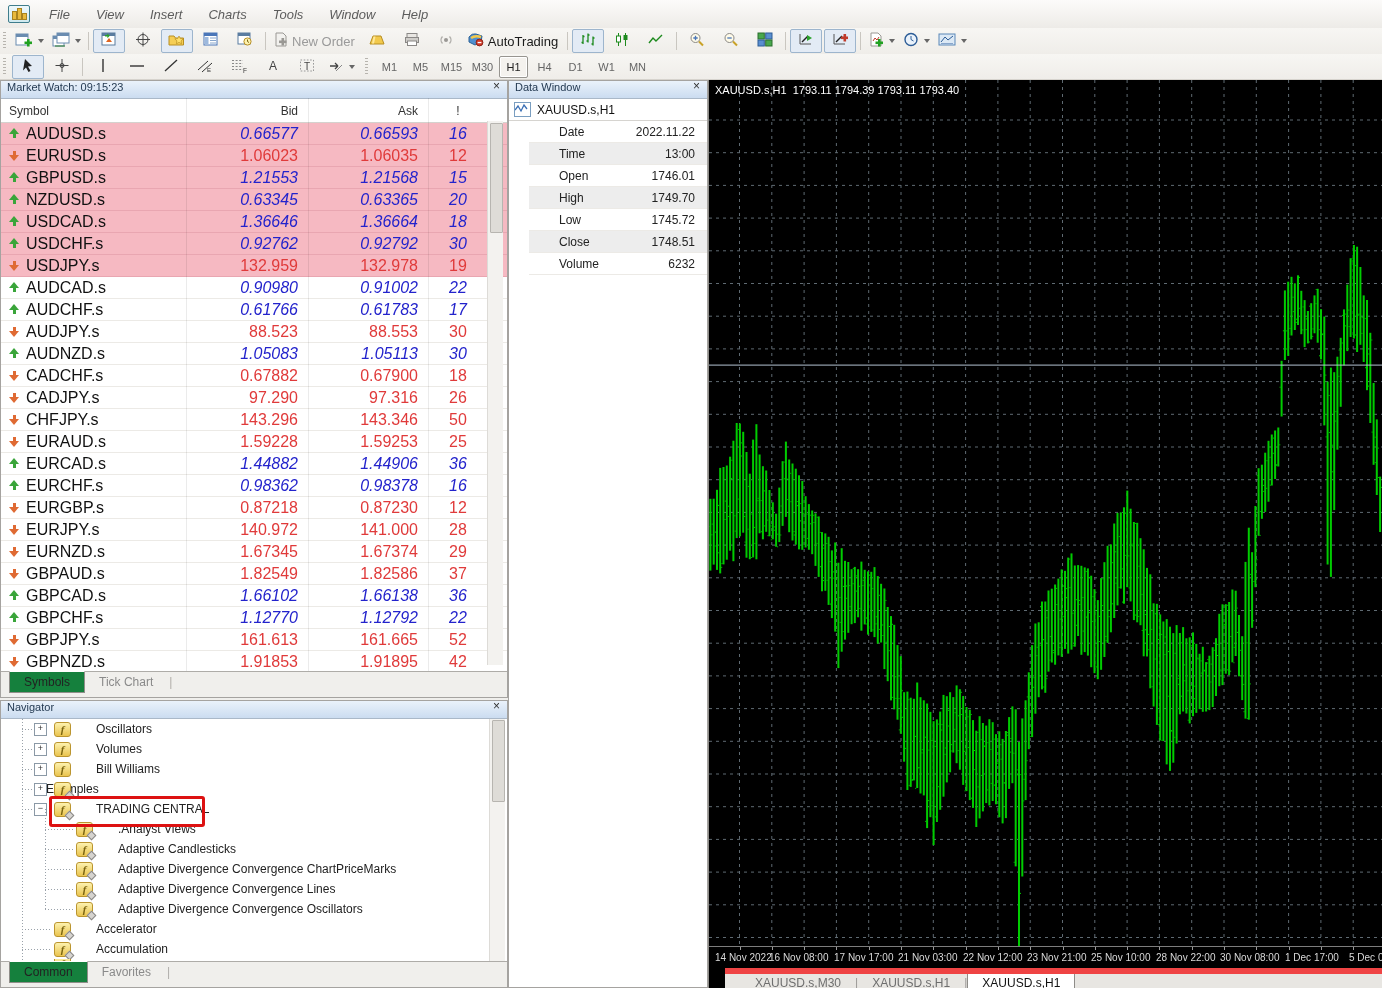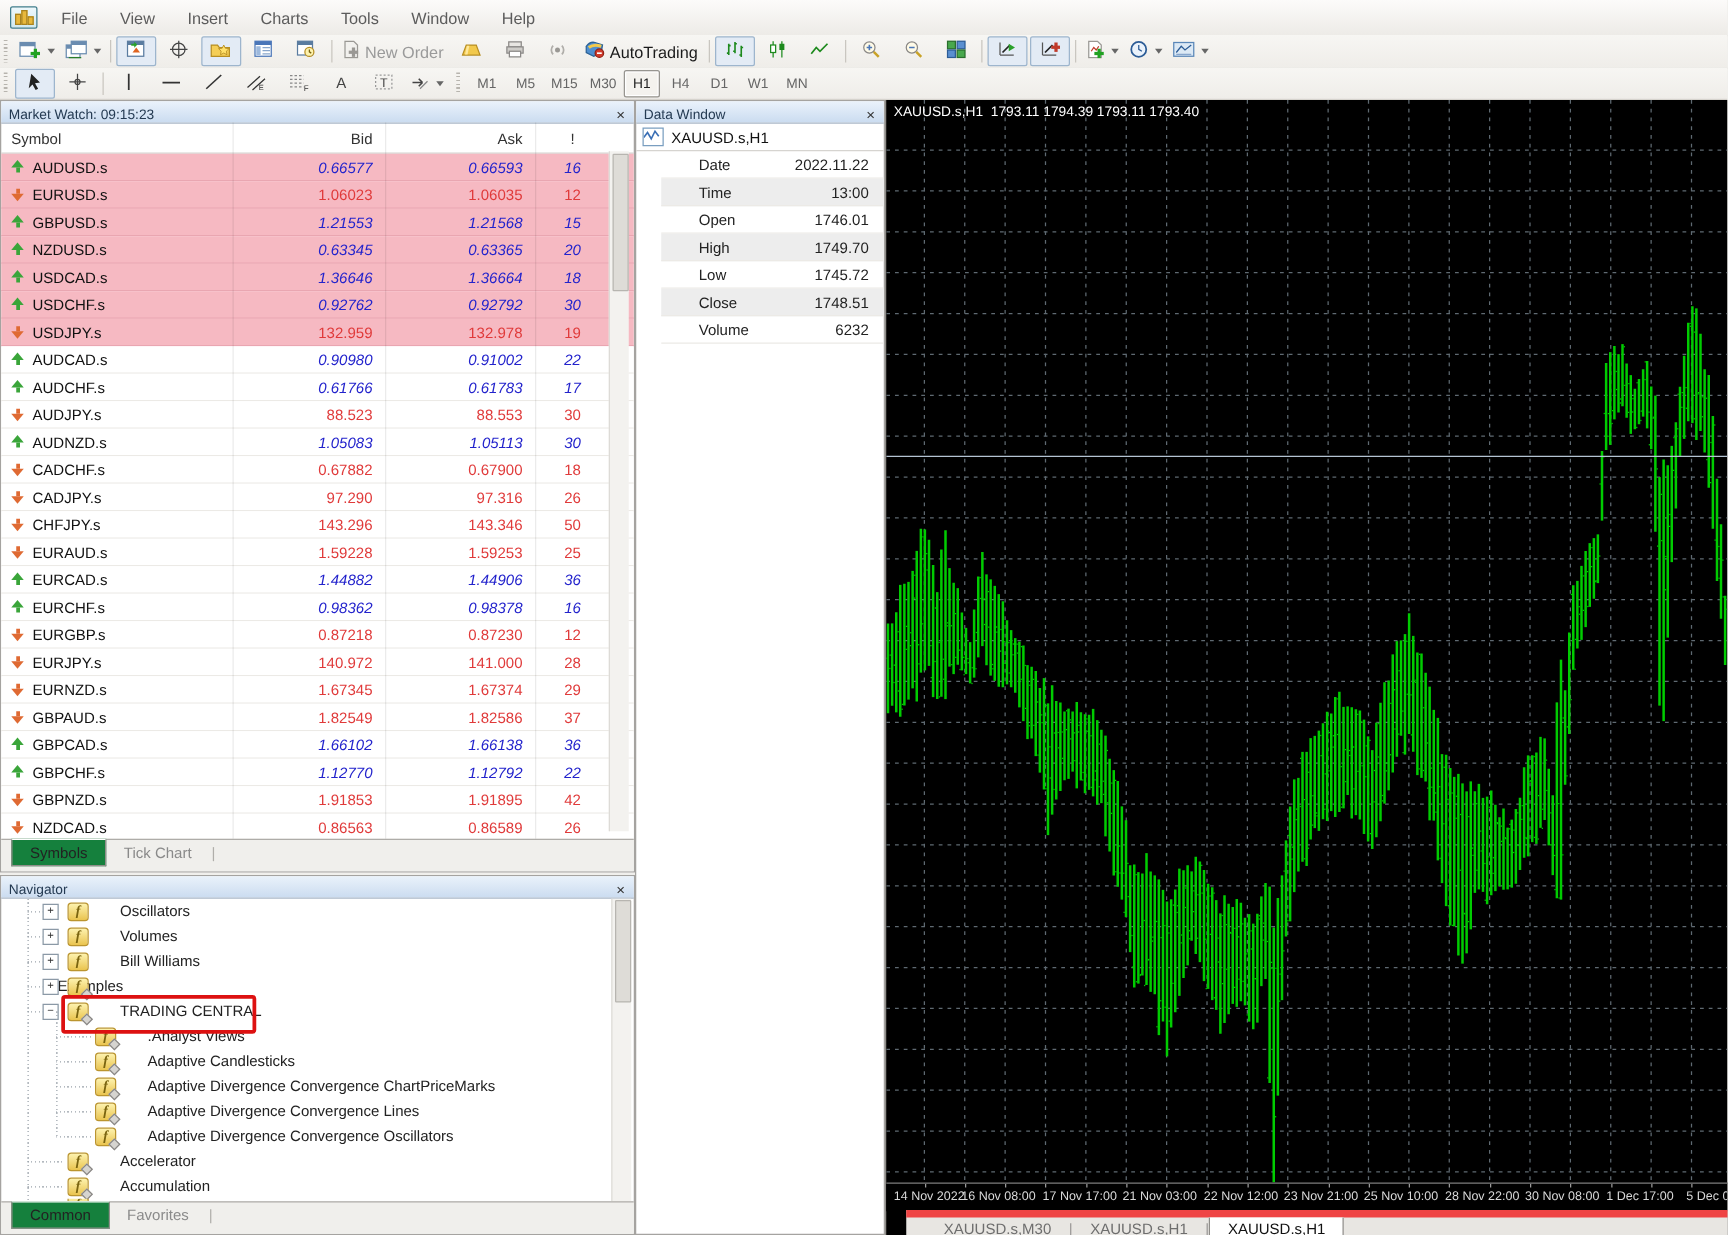--- a/index.html
+++ b/index.html
@@ -4,50 +4,50 @@
 <style>
   html,body{margin:0;padding:0;}
   body{width:1382px;height:988px;overflow:hidden;background:#f0efec;
        font-family:"Liberation Sans",sans-serif;font-size:12px;color:#333;position:relative;}
   
   #menubar{position:absolute;left:0;top:0;width:1382px;height:28px;display:flex;align-items:center;
            background:linear-gradient(#fcfbfa,#edebe7);border-bottom:1px solid #d6d3cd;}
   .app-icon{width:20px;height:16px;margin:0 6px 0 8px;border:1px solid #3f7d8c;border-radius:2px;
             background:linear-gradient(#eef8fb,#cfe9ef);position:relative;}
   .app-icon i{position:absolute;bottom:2px;width:3px;background:#e8b93c;border:1px solid #a8821f;}
-  .menu-item{padding:0 13px;font-size:13px;color:#5c5c5c;cursor:default;}
+  .menu-item{padding:0 13px;font-size:13px;color:#5c5c5c;cursor:default;font-style:italic;}
   .toolbar{position:absolute;left:0;width:1382px;height:26px;display:flex;align-items:center;
            background:linear-gradient(#f7f6f3,#efede9);border-bottom:1px solid #d6d3cd;}
   #toolbar1{top:28px;} #toolbar2{top:54px;height:25px;}
   .grip{width:3px;height:18px;margin:0 5px 0 3px;
         background-image:repeating-linear-gradient(#b7b4ae 0 1px,transparent 1px 3px);}
   .tsep{width:1px;height:18px;background:#c9c6c0;margin:0 3px;}
   .tbtn{height:22px;min-width:26px;display:flex;align-items:center;justify-content:center;
         border:1px solid transparent;border-radius:2px;margin:0 1px;gap:3px;padding:0 2px;}
   .tbtn.active{background:#e3ebf5;border-color:#9db5cd;}
   .tbtn .lbl{font-size:13px;color:#9a9a9a;padding-right:2px;}
   .tbtn .lbl.dark{color:#1a1a1a;}
   .drop{width:0;height:0;border-left:3px solid transparent;border-right:3px solid transparent;
         border-top:4px solid #666;margin-left:2px;}
   .tfbtn{min-width:27px;height:20px;display:flex;align-items:center;justify-content:center;
          font-size:11px;color:#666;border:1px solid transparent;border-radius:2px;margin:0 1px;}
   .tfbtn.active{background:#f4f2ee;border-color:#979590;box-shadow:inset 0 0 0 1px #fff;color:#222;}
   
   .panel{position:absolute;background:#fff;border:1px solid #a5a3a0;box-sizing:border-box;}
-  .ptitle{height:17px;display:flex;align-items:flex-end;padding:0 4px 0 6px;font-size:11px;color:#243a52;
+  .ptitle{height:17px;display:flex;align-items:flex-start;padding:0 4px 0 6px;font-size:11px;color:#243a52;
           background:linear-gradient(#eaf2fb,#cbdcf0);border-bottom:1px solid #aab8c8;}
   .ptitle .x{margin-left:auto;color:#333;font-size:12px;line-height:11px;padding:0 3px;cursor:default;}
   
   #mw-header{display:flex;height:23px;border-bottom:1px solid #d4d2ce;align-items:center;font-size:12px;color:#333;}
   .mw-c0{width:185px;padding-left:8px;box-sizing:border-box;}
   .mw-c1{width:122px;text-align:right;padding-right:10px;box-sizing:border-box;}
   .mw-c2{width:120px;text-align:right;padding-right:10px;box-sizing:border-box;}
   .mw-c3{width:60px;text-align:center;box-sizing:border-box;}
   .mw-row{display:flex;height:21px;align-items:center;border-bottom:1px solid #eceae6;
-          background:#fff;font-size:12px;}
+          background:#fff;font-size:16px;}
   .mw-row.pink{background:#f6b9c2;border-bottom-color:#e9a6b1;}
   .mw-row .sym{display:flex;align-items:center;gap:6px;color:#111;}
   .colline{position:absolute;top:17px;bottom:0;width:1px;background:rgba(0,0,0,0.08);}
   .t-blue{color:#2323cc;font-style:italic;} .t-red{color:#e03a3a;}
   .arr{width:11px;height:11px;position:relative;display:inline-block;}
   .arr .head{position:absolute;left:0;width:0;height:0;border-left:5px solid transparent;border-right:5px solid transparent;}
   .arr.up .head{top:0;border-bottom:6px solid #3aa53a;}
   .arr.up .stem{position:absolute;left:3.5px;top:6px;width:3px;height:4px;background:#3aa53a;}
   .arr.down .head{bottom:0;border-top:6px solid #df6a33;}
   .arr.down .stem{position:absolute;left:3.5px;bottom:6px;width:3px;height:4px;background:#df6a33;}
@@ -640,20 +640,32 @@
     <span class="mw-c0 sym">
           <span class="arr up">
             <span class="head"></span>
             <span class="stem"></span>
           </span>
       <span>GBPCHF.s</span>
         </span>
     <span class="mw-c1 t-blue">1.12770</span>
     <span class="mw-c2 t-blue">1.12792</span>
     <span class="mw-c3 t-blue">22</span>
+  </div>
+      <div class="mw-row ">
+    <span class="mw-c0 sym">
+          <span class="arr down">
+            <span class="head"></span>
+            <span class="stem"></span>
+          </span>
+      <span>GBPJPY.s</span>
+        </span>
+    <span class="mw-c1 t-red">161.613</span>
+    <span class="mw-c2 t-red">161.665</span>
+    <span class="mw-c3 t-red">52</span>
   </div>
       <div class="mw-row ">
     <span class="mw-c0 sym">
           <span class="arr down">
             <span class="head"></span>
             <span class="stem"></span>
           </span>
       <span>GBPNZD.s</span>
         </span>
     <span class="mw-c1 t-red">1.91853</span>

